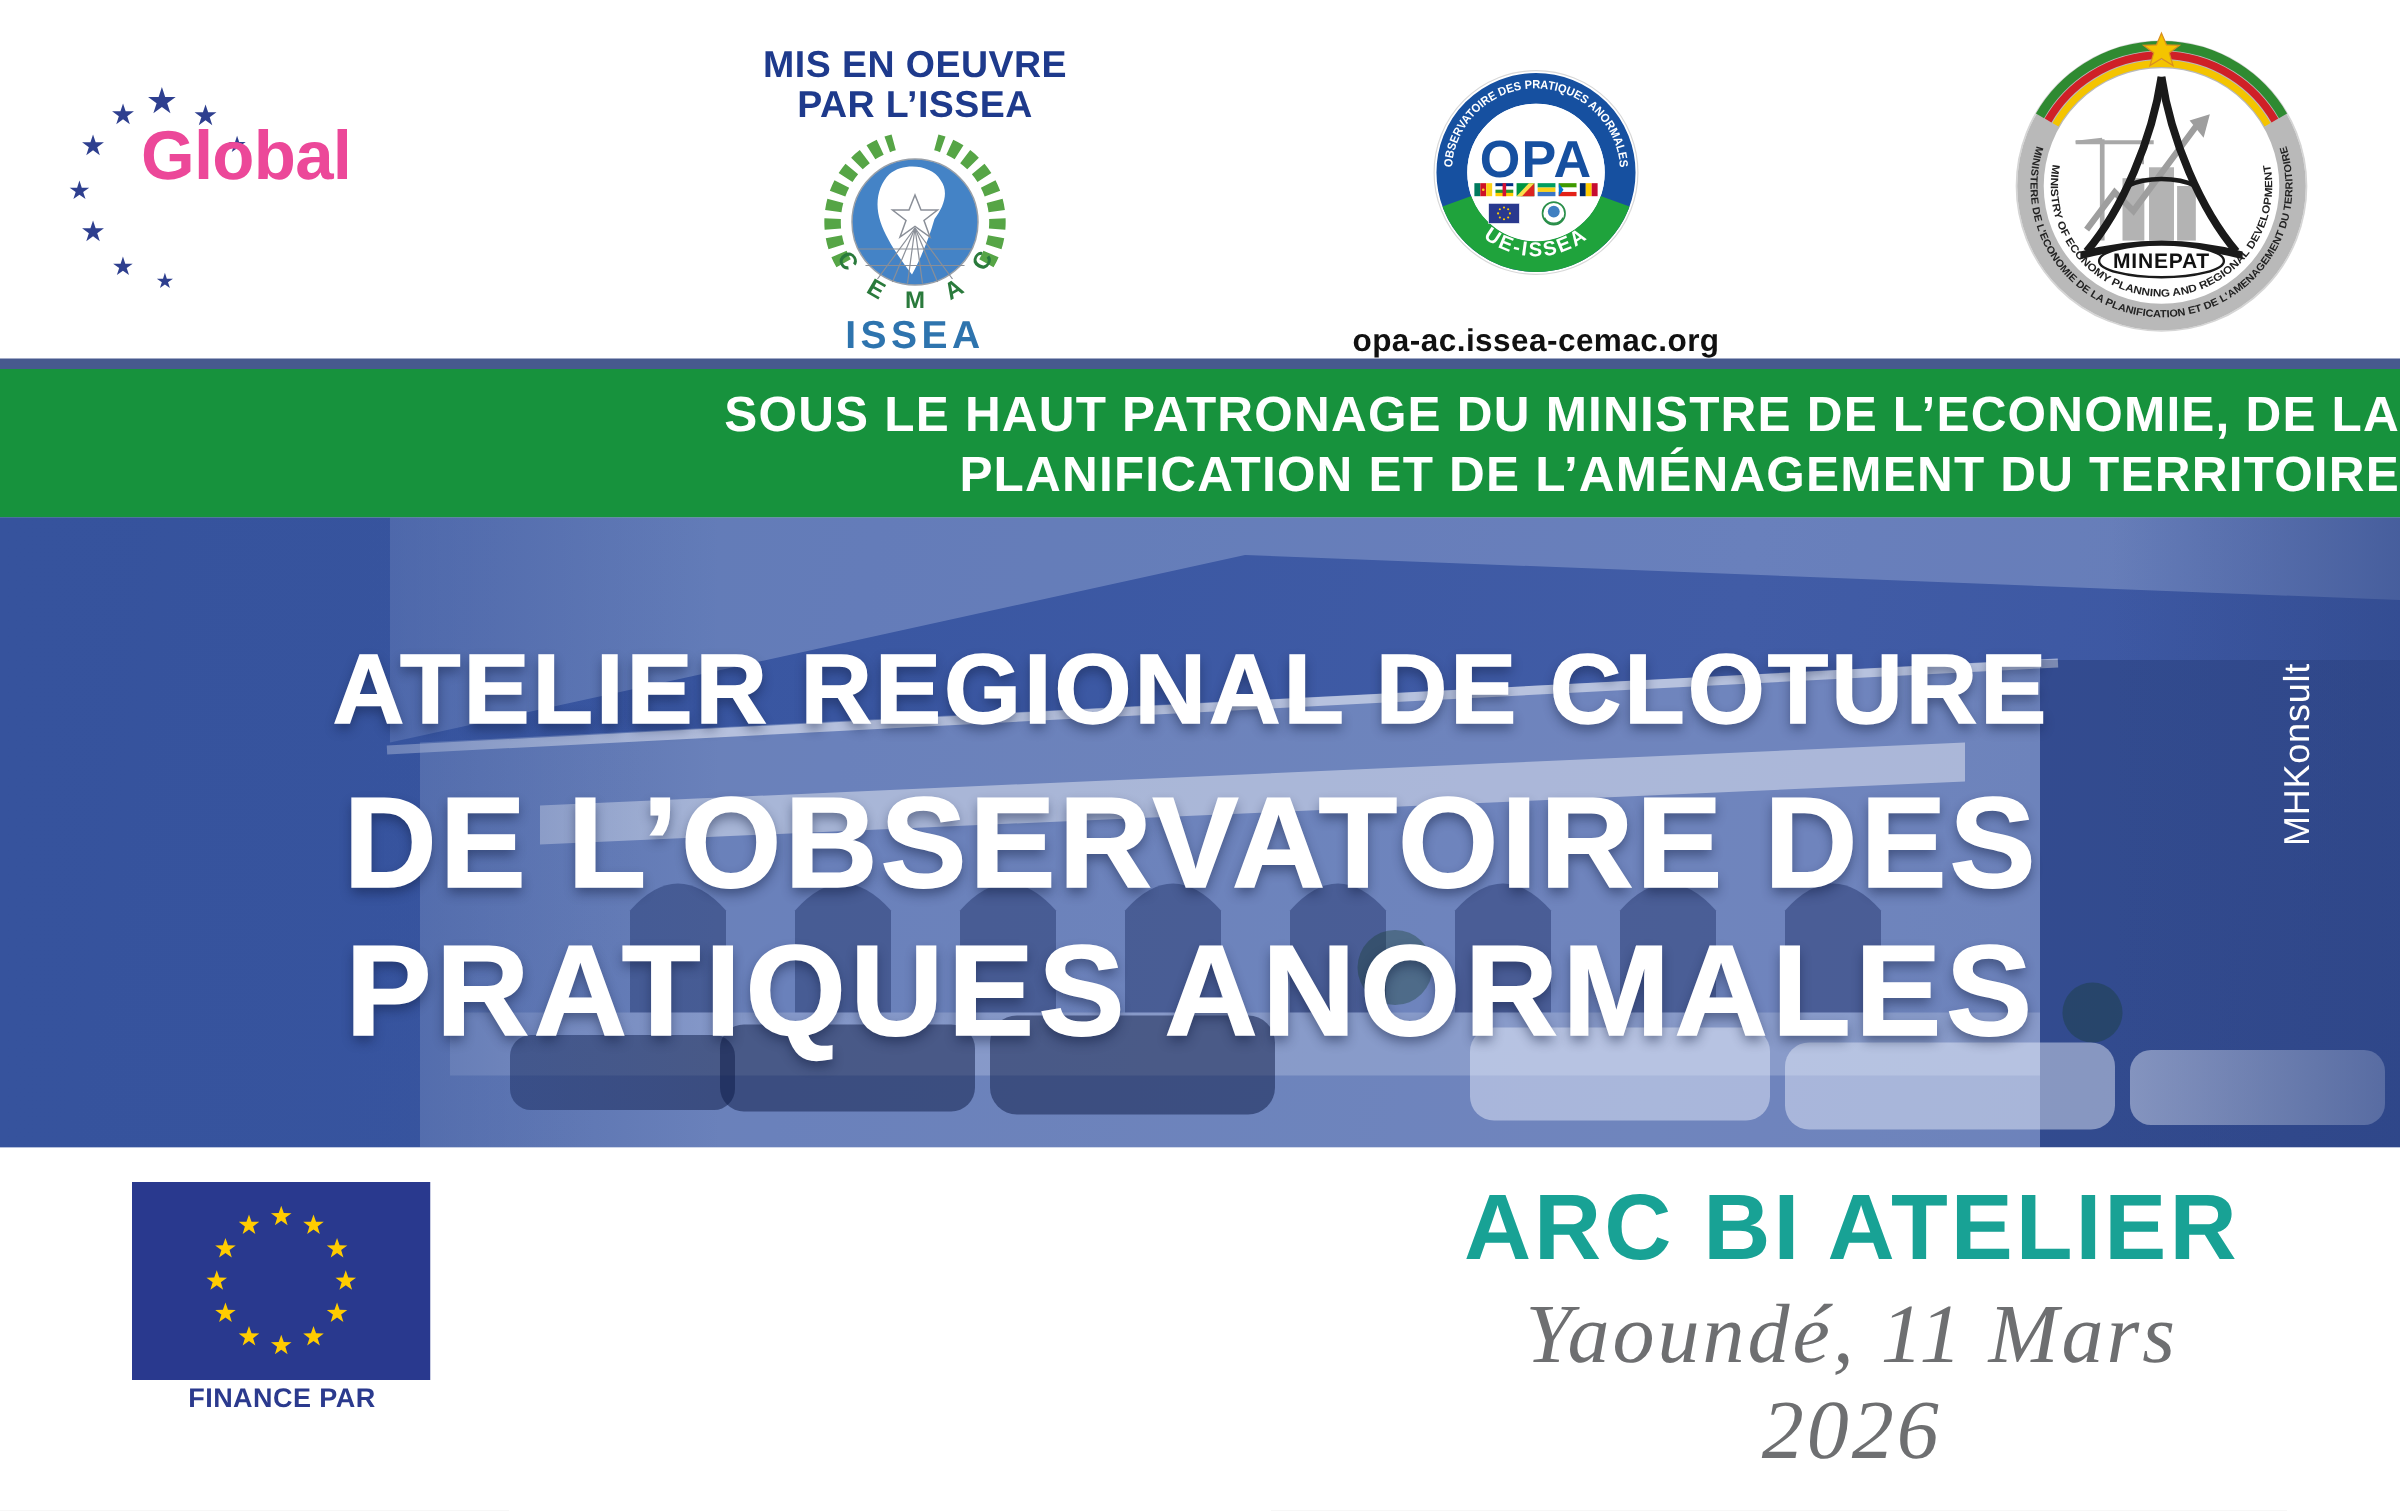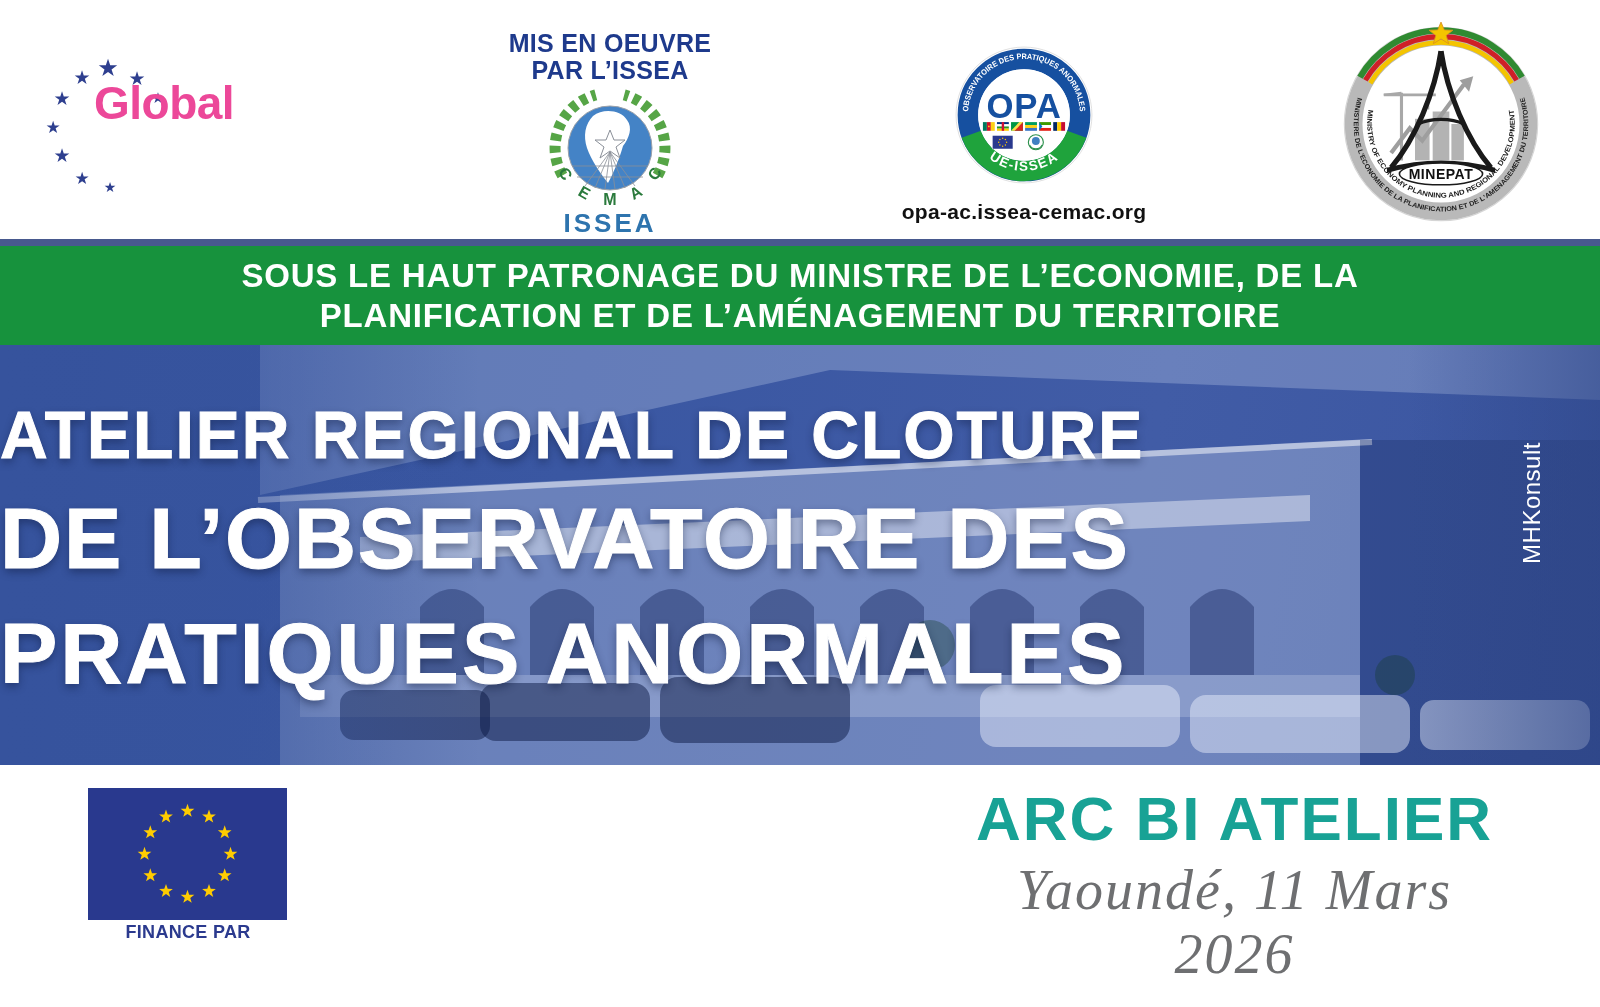--- a/index.html
+++ b/index.html
@@ -25,41 +25,41 @@
 
   
   .issea-block { position:absolute; left:468px; top:30px; width:284px; text-align:center; }
   .issea-caption { color:#1e3a8c; font-size:25px; font-weight:800; line-height:1.08; letter-spacing:0.3px; }
   .issea-emblem { margin-top:2px; }
   .cemac-letter { font-size:16px; font-weight:800; fill:#2a7a3c; text-anchor:middle; }
   .issea-name { font-size:26px; font-weight:800; fill:#2e74ae; text-anchor:middle; letter-spacing:3px; }
 
   
   .opa-block { position:absolute; left:878px; top:36px; width:292px; text-align:center; }
-  .opa-site { margin-top:2px; color:#111111; font-size:21px; font-weight:800; letter-spacing:0.3px; }
+  .opa-site { margin-top:17px; color:#111111; font-size:21px; font-weight:800; letter-spacing:0.3px; }
   .badge-text { font-family:"Liberation Sans", sans-serif; }
 
   
   .minepat-block { position:absolute; left:1336px; top:20px; width:214px; height:212px; }
 
   
   .navy-strip { position:absolute; left:0; top:239px; width:1600px; height:7px; background:#47598e; }
   .green-banner { position:absolute; left:0; top:246px; width:1600px; height:99px; background:#17923d; text-align:center; padding-top:10px; }
-  .green-banner .line { color:#ffffff; font-size:33px; font-weight:800; line-height:1.22; letter-spacing:0.8px; }
+  .green-banner .line { color:#ffffff; font-size:33px; font-weight:800; line-height:1.22; letter-spacing:0.8px;text-align:right; }
 
   
   .hero { position:absolute; left:0; top:345px; width:1600px; height:420px;
           background:linear-gradient(100deg,#35529c 0%, #3a57a2 35%, #415ca6 70%, #3a55a0 100%); }
   .hero-art { position:absolute; left:0; top:0; width:1600px; height:420px; }
   .hero-fade { position:absolute; left:0; top:0; width:1600px; height:420px;
                background:linear-gradient(90deg,#36539d 0%, rgba(54,83,157,0) 30%, rgba(54,83,157,0) 88%, rgba(46,70,135,0.55) 100%); }
-  .hero-titles { position:absolute; left:0; top:0; width:1588px; padding-top:52px; }
+  .hero-titles { position:absolute; left:0; top:0; width:1588px; padding-top:76px; text-align:center; }
   .hero-title { color:#ffffff; font-weight:800; text-shadow:0 4px 8px rgba(10,22,55,0.45); -webkit-text-stroke:1px #ffffff; }
   .hero-title.t1 { font-size:66px; letter-spacing:2px; margin-bottom:16px; }
-  .hero-title.t2 { font-size:86px; letter-spacing:2px; margin-bottom:16px; }
+  .hero-title.t2 { font-size:86px; letter-spacing:2px; margin-bottom:0; }
   .hero-title.t3 { font-size:86px; letter-spacing:3px; }
   .credit { position:absolute; left:1463px; top:143px; width:140px; height:30px; text-align:center;
             transform:rotate(-90deg); color:#ffffff; font-size:24px; letter-spacing:0.5px; }
 
   
   .bottom-band { position:absolute; left:0; top:765px; width:1600px; height:242px; background:#ffffff; }
   .eu-flag { position:absolute; left:88px; top:23px; }
   .eu-text { position:absolute; left:28px; top:157px; width:320px; text-align:center;
              color:#2b3a8e; font-size:18px; font-weight:800; line-height:1.16; letter-spacing:0.3px; }
   .venue { position:absolute; left:952px; top:22px; width:565px; text-align:center; }

